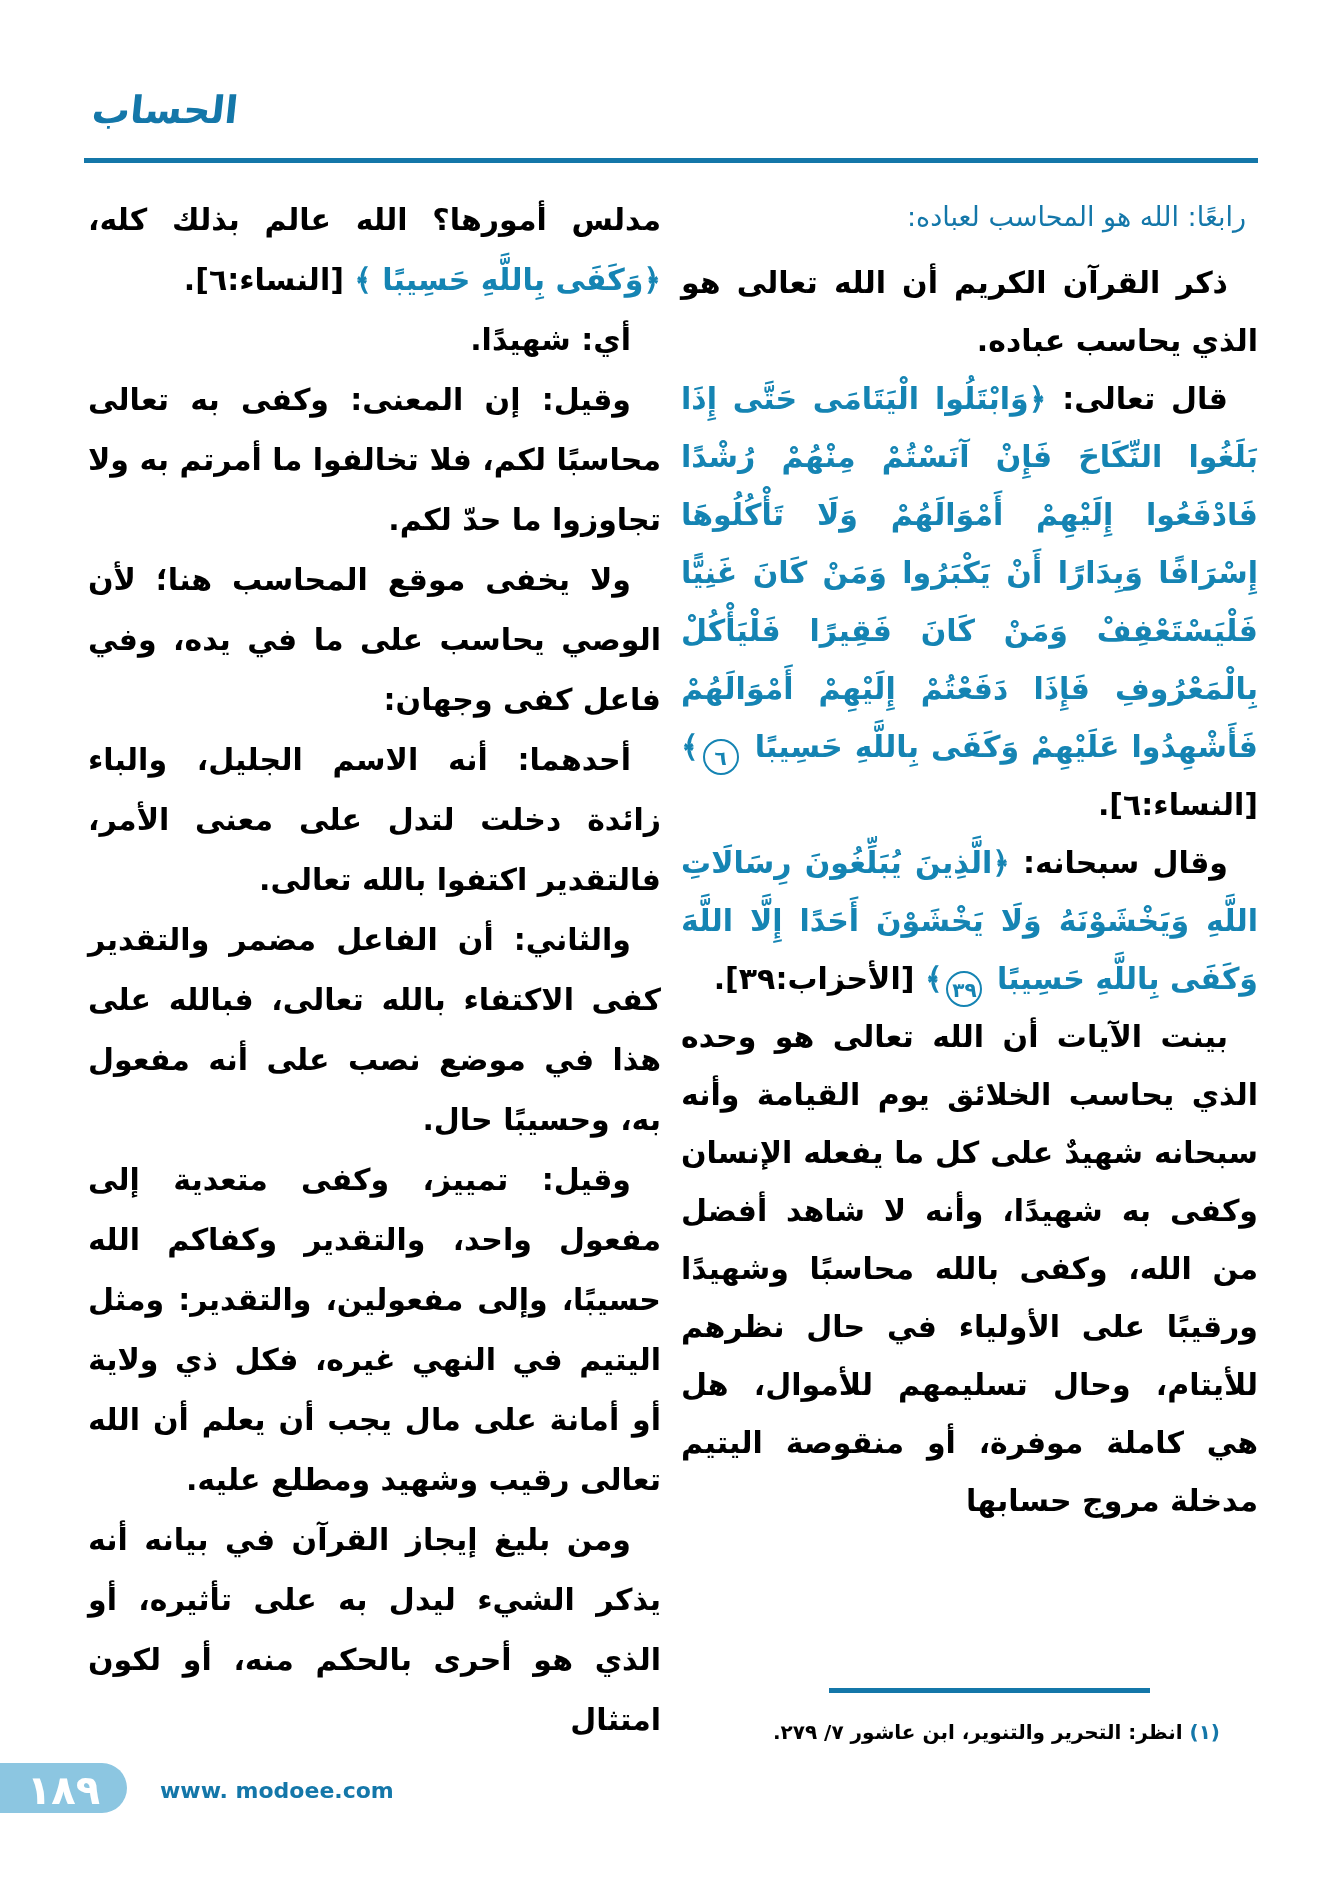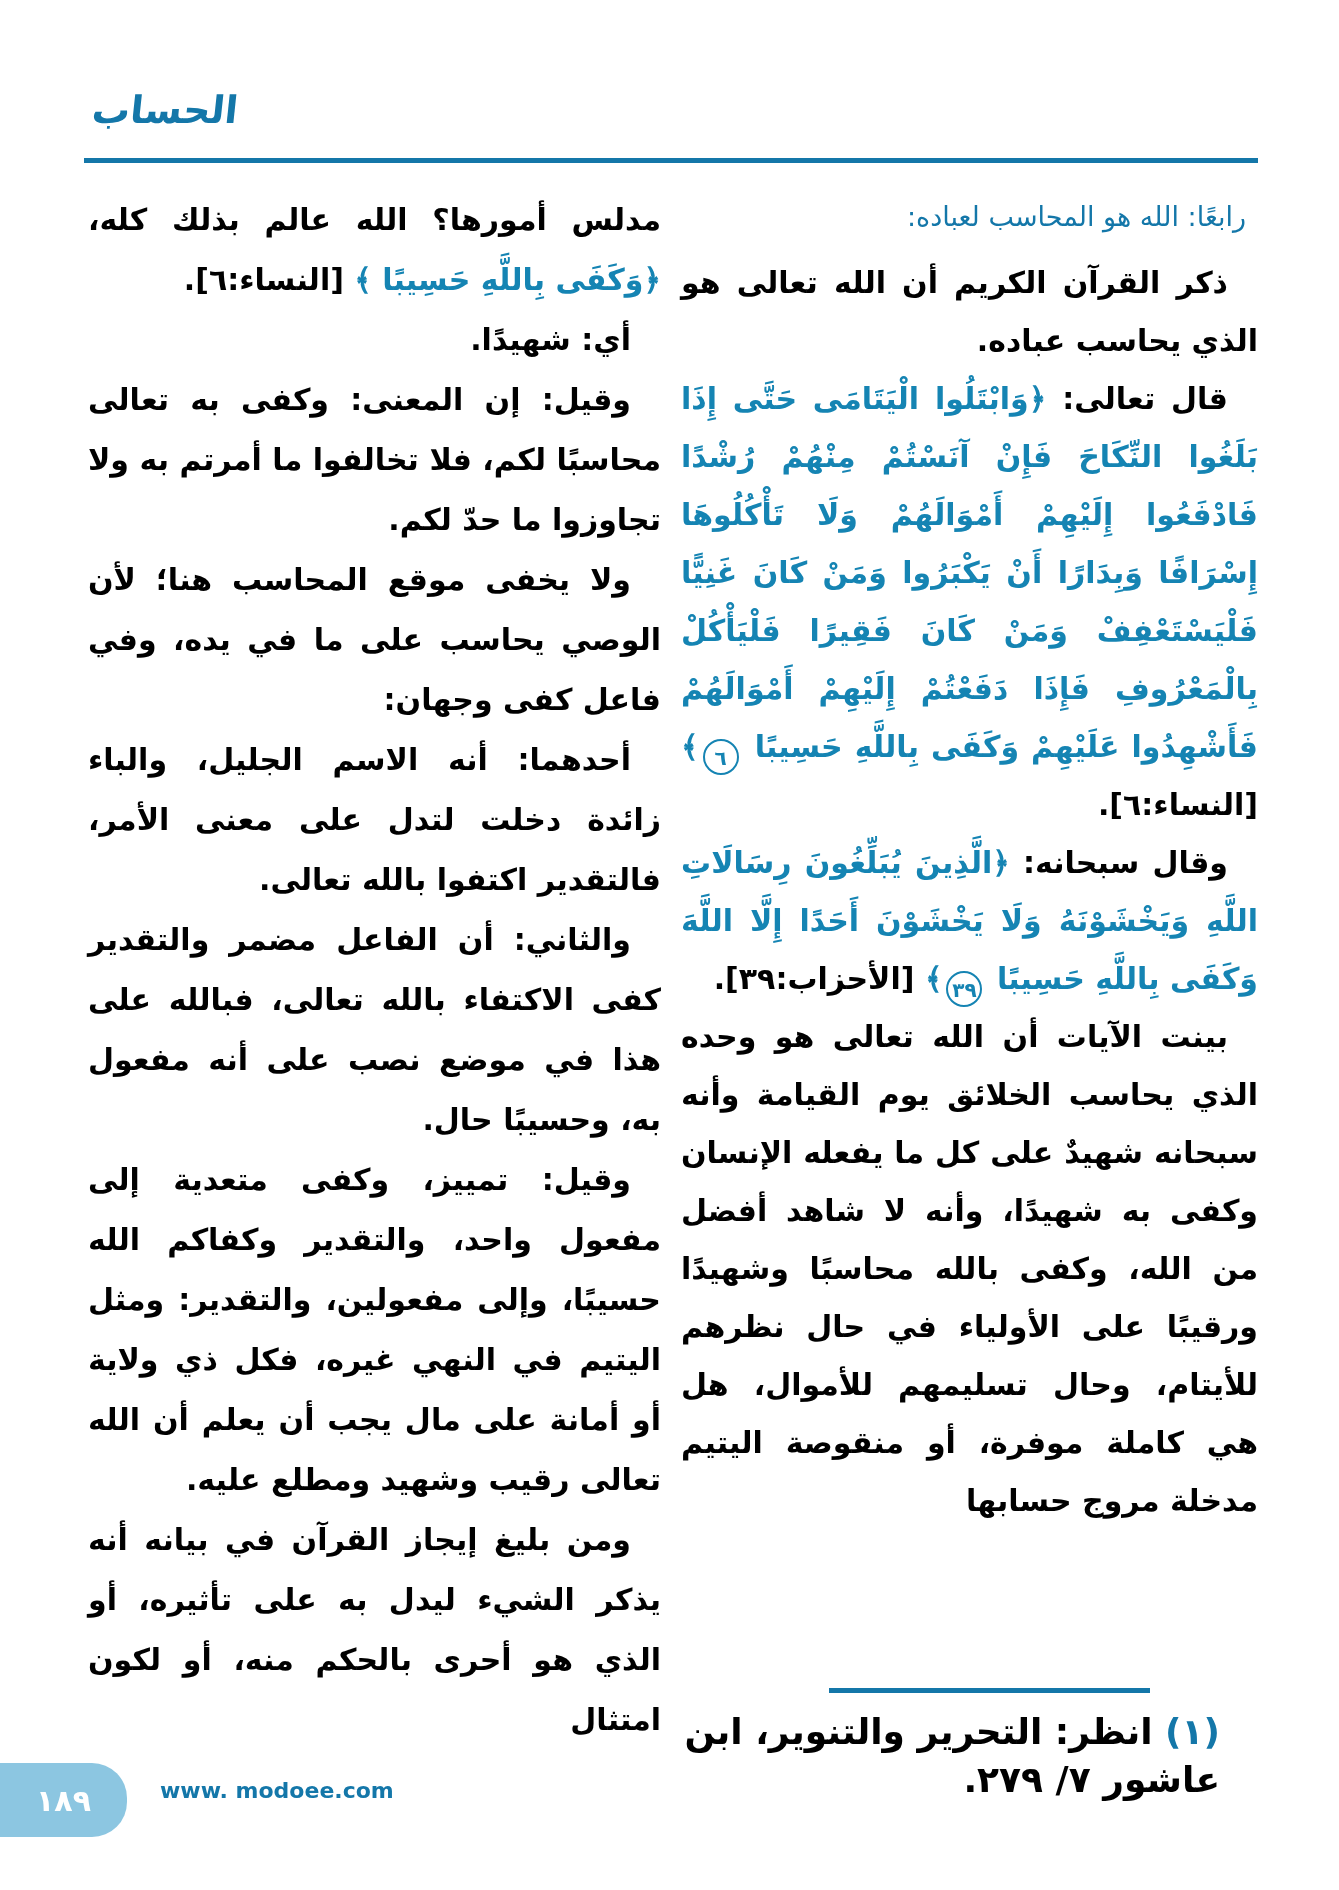--- a/index.html
+++ b/index.html
@@ -90,36 +90,36 @@
   .footnote-rule{
     position:absolute;
     top:1688px;right:189px;
     width:321px;height:5px;
     background:var(--accent);
   }
   .footnote{
     position:absolute;
     top:1708px;right:119px;
     width:585px;
-    font-size:36px;
+    font-size:20px;
     font-weight:bold;
     text-align:right;
     line-height:48px;
   }
   .footnote .fn-marker{color:var(--accent);}
   
   .page-badge{
     position:absolute;
     left:0;top:1763px;
-    width:127px;height:74px;
+    width:127px;height:50px;
     background:var(--badge-bg);
     border-radius:0 35px 35px 0;
     color:var(--badge-text);
-    font-size:30px;font-weight:bold;
-    display:flex;align-items:center;justify-content:center;
+    font-size:40px;font-weight:bold;
+    display:flex;align-items:flex-end;justify-content:center;
   }
   .site-url{
     position:absolute;
     left:160px;top:1778px;
     font-size:22px;
     font-weight:bold;
     color:var(--accent);
     direction:ltr;
   }
 </style>

